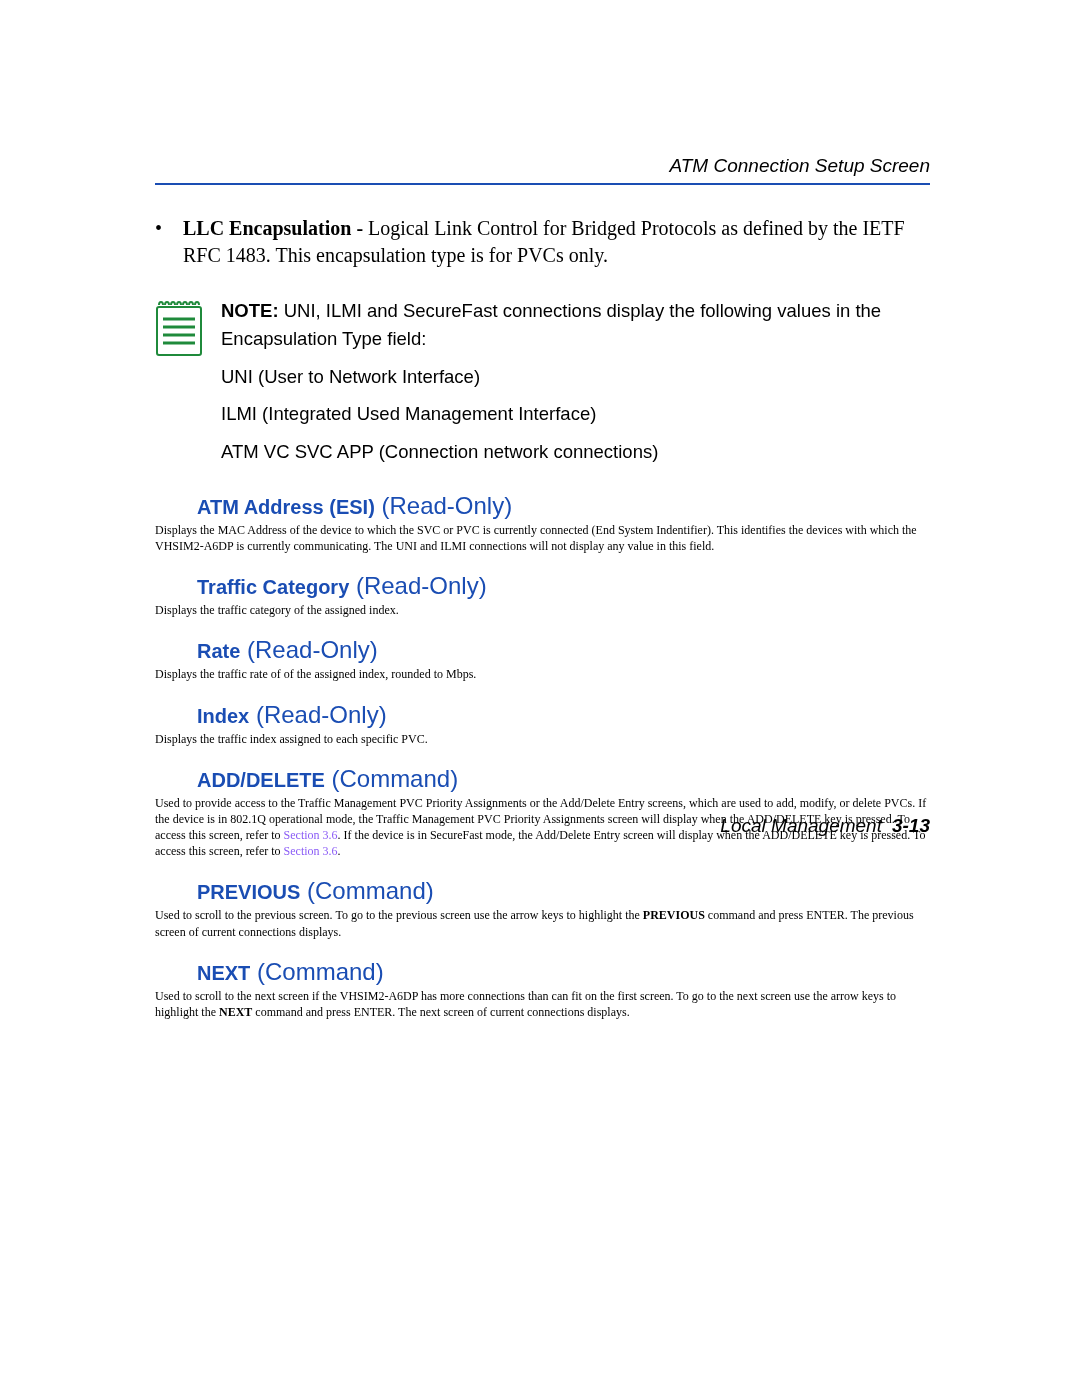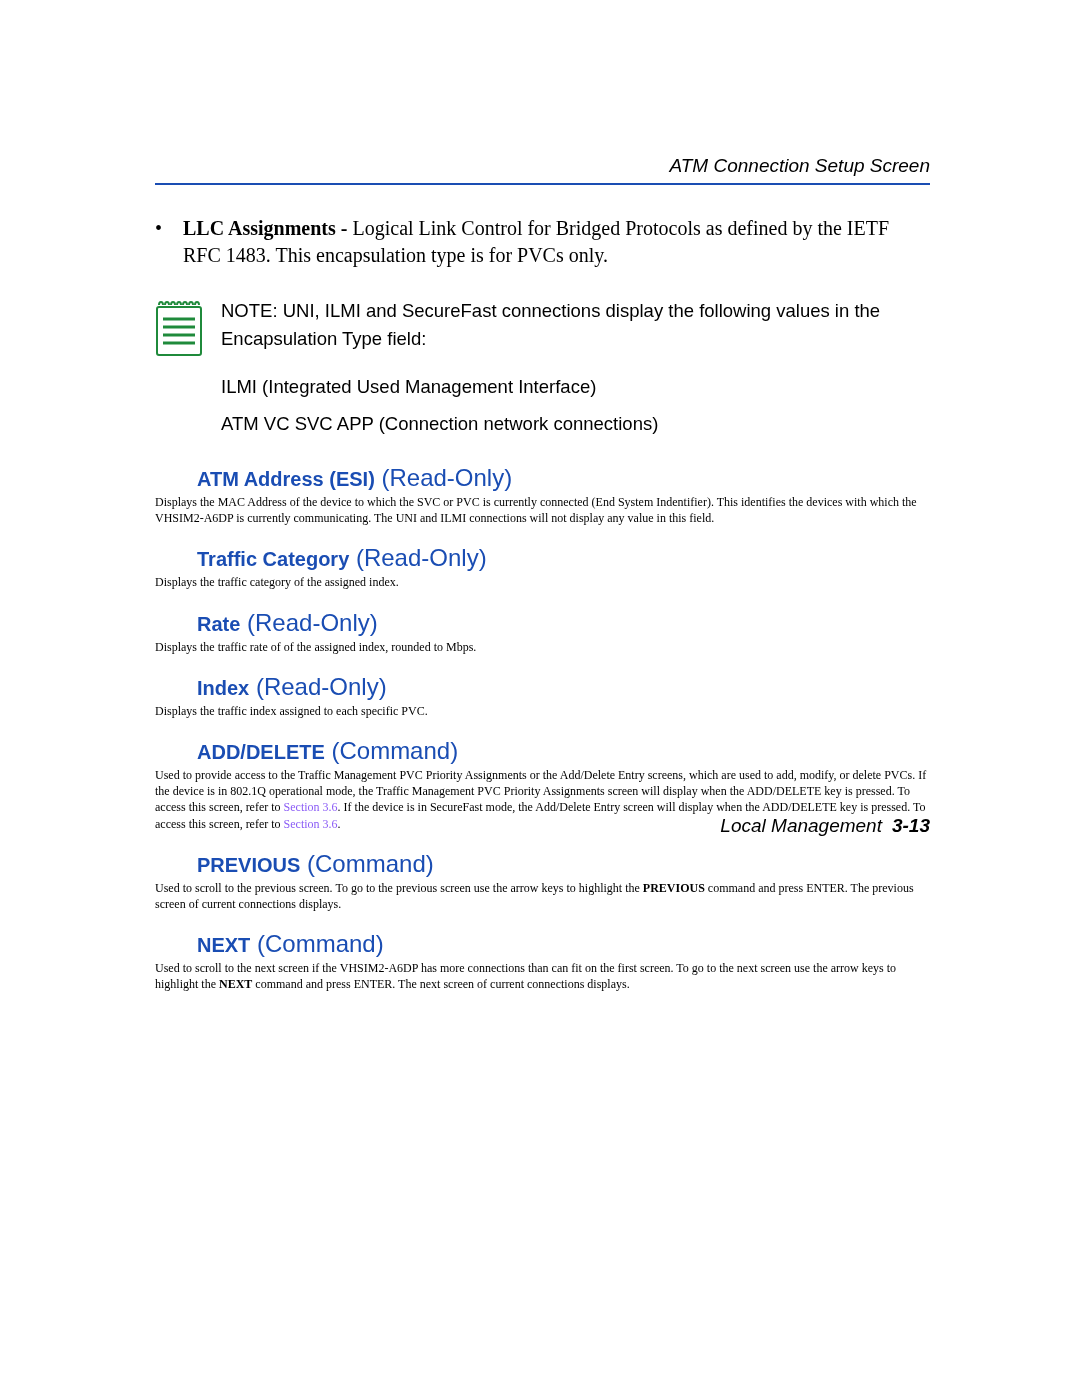--- a/index.html
+++ b/index.html
@@ -54,21 +54,21 @@
     width: 66px;
     flex: 0 0 66px;
     padding-top: 2px;
   }
   .note-body {
     font-family: Arial, Helvetica, sans-serif;
     font-size: 18.5px;
     line-height: 1.5;
     color: #000;
   }
-  .note-body b { font-weight: normal; }
+  .note-body b { font-weight: bold; }
   .section {
     margin-bottom: 18px;
   }
   .sec-head {
     font-family: Arial, Helvetica, sans-serif;
     font-weight: bold;
     font-size: 20px;
     color: #1a4db3;
     margin-left: 42px;
   }
@@ -114,21 +114,21 @@
 <body>
 
 <div class="page">
 
   <div class="header-title">ATM Connection Setup Screen</div>
   <hr class="header-rule">
 
   <div class="bullet-row">
     <div class="bullet-icon">•</div>
     <div class="bullet-body">
-      <b>LLC Assignments</b><b> - </b><span>Logical Link Control for Bridged Protocols as defined by the IETF RFC 1483. This encapsulation type is for PVCs only.</span>
+      <b>LLC Encapsulation</b><b> - </b><span>Logical Link Control for Bridged Protocols as defined by the IETF RFC 1483. This encapsulation type is for PVCs only.</span>
     </div>
   </div>
 
   <div class="note-row">
     <div class="note-icon-cell">
       <svg class="note-svg" viewBox="0 0 48 58">
 
         <g stroke="#1f8a3b" stroke-width="2" fill="none">
           <path d="M4 6 C4 2, 8 2, 8 6"></path>
           <path d="M10 6 C10 2, 14 2, 14 6"></path>
@@ -147,20 +147,21 @@
           <line x1="8" y1="36" x2="40" y2="36"></line>
           <line x1="8" y1="44" x2="40" y2="44"></line>
         </g>
       </svg>
     </div>
     <div class="note-body">
       <div>
         <b>NOTE:</b><span> UNI, ILMI and SecureFast connections display the following values in the Encapsulation Type field:</span>
       </div>
       <div style="height:10px"></div>
+      <div>UNI (User to Network Interface)</div>
       <div style="height:10px"></div>
       <div>ILMI (Integrated Used Management Interface)</div>
       <div style="height:10px"></div>
       <div>ATM VC SVC APP (Connection network connections)</div>
     </div>
   </div>
 
   <div class="section">
     <span class="sec-head">ATM Address (ESI)</span><span class="sec-qual"> (Read-Only)</span>
     <div class="sec-body">Displays the MAC Address of the device to which the SVC or PVC is currently connected (End System Indentifier). This identifies the devices with which the VHSIM2-A6DP is currently communicating. The UNI and ILMI connections will not display any value in this field.</div>

